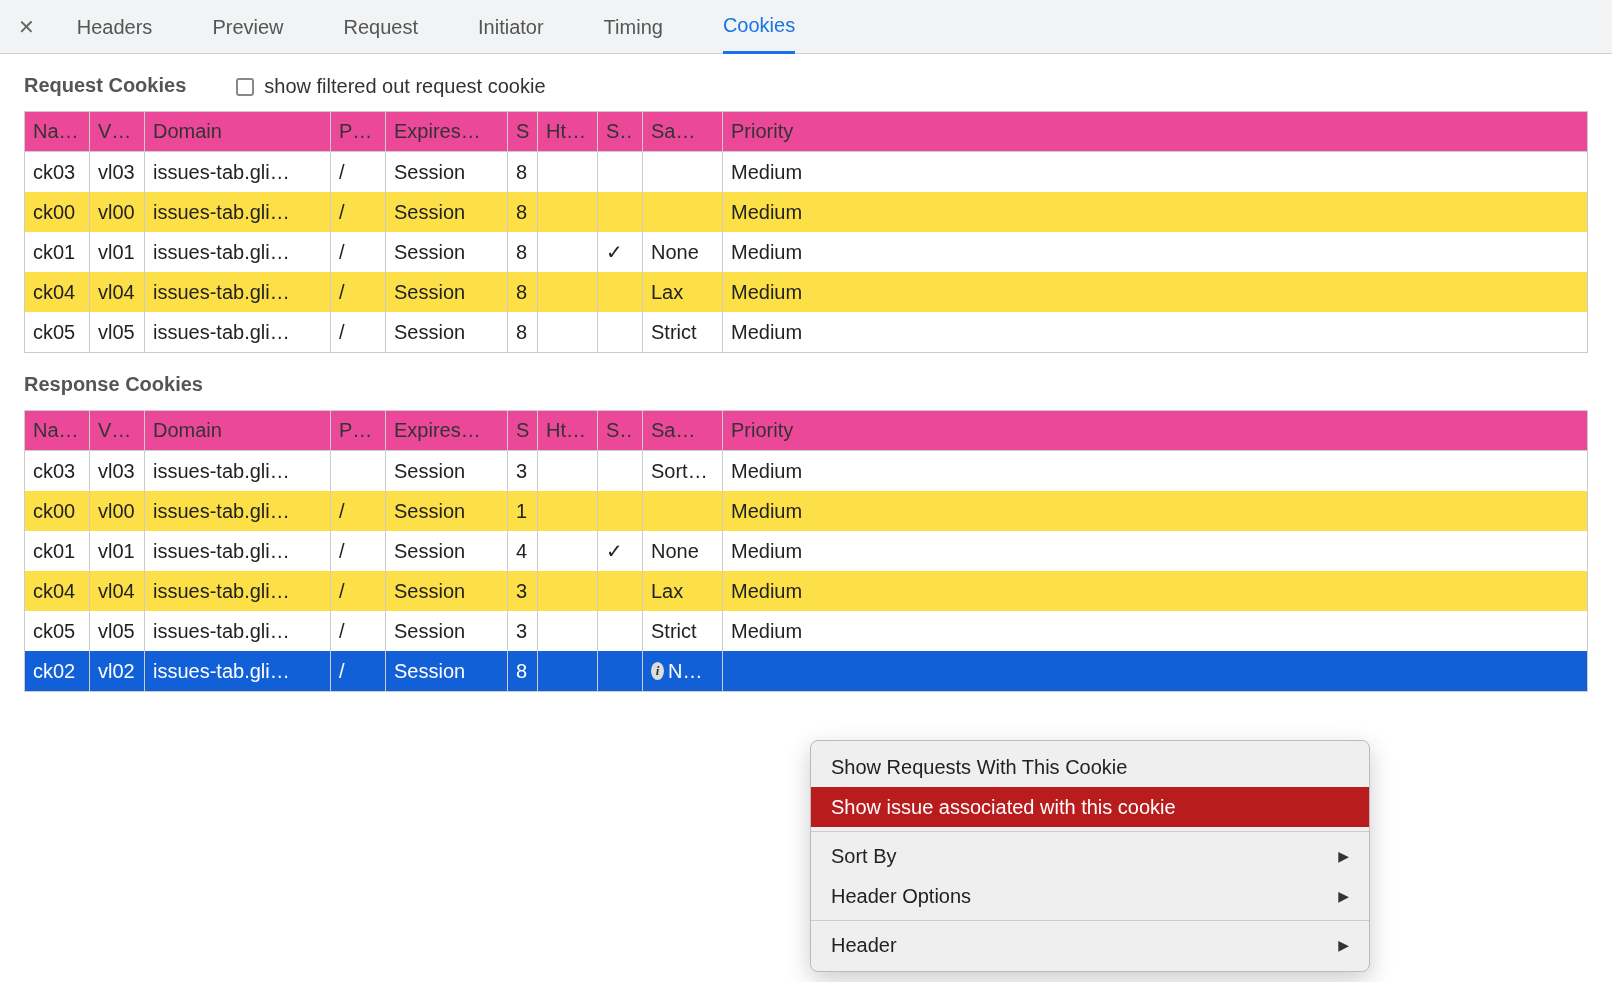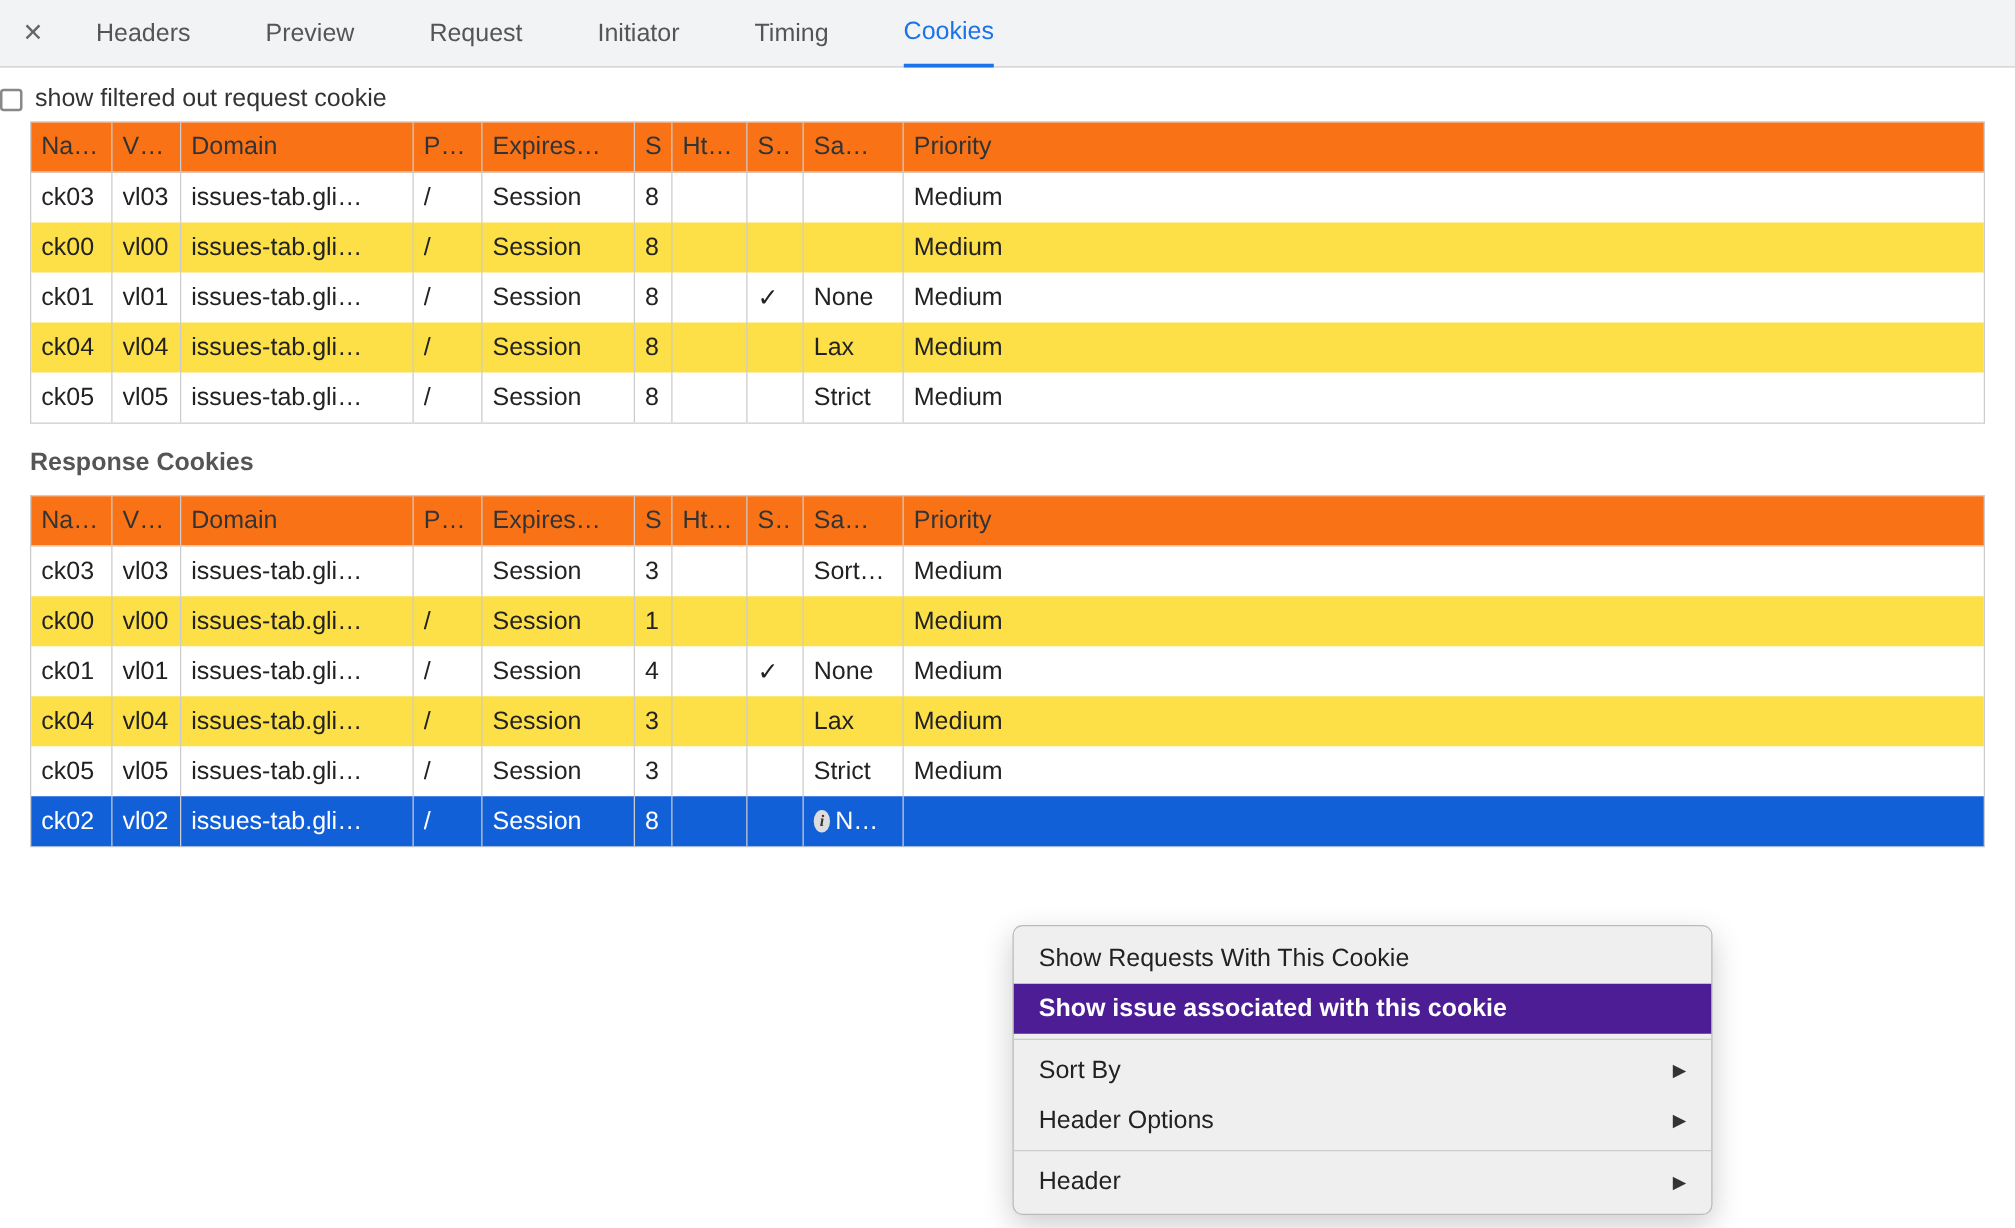--- a/index.html
+++ b/index.html
@@ -68,21 +68,21 @@
     font-size: 20px;
     color: #333;
   }
   .table {
     margin: 6px 24px 0 24px;
     border: 1px solid #ccc;
     border-collapse: collapse;
     width: calc(100% - 48px);
   }
   .thead {
-    background: #f97316;
+    background: #ec4899;
   }
   .tr {
     display: flex;
     width: 100%;
     height: 40px;
     align-items: stretch;
   }
   .thead .tr { height: 40px; }
   .td, .th {
     border-right: 1px solid #ccc;
@@ -139,23 +139,22 @@
     height: 40px;
     display: flex;
     align-items: center;
     padding: 0 20px;
     font-size: 20px;
     color: #222;
     cursor: pointer;
     justify-content: space-between;
   }
   .cm-item.highlight {
-    background: #4c1d95;
+    background: #b91c1c;
     color: #fff;
-    font-weight: bold;
   }
   .cm-sep {
     border-top: 1px solid #ccc;
     margin: 4px 0;
   }
   .cm-arrow {
     font-size: 14px;
     color: #333;
   }
   .ellipsis { overflow: hidden; text-overflow: ellipsis; white-space: nowrap; display: block; width: 100%;}
@@ -173,20 +172,21 @@
       <div class="tab">Preview</div>
       <div class="tab">Request</div>
       <div class="tab">Initiator</div>
       <div class="tab">Timing</div>
       <div class="tab active">Cookies</div>
     </div>
 </div>
 
 
 <div class="section-header-row">
+  <div class="section-title">Request Cookies</div>
   <div class="checkbox-row">
     <span class="chk"></span>
     <span class="chk-label">show filtered out request cookie</span>
   </div>
 </div>
 <div class="table">
   <div class="thead">
       <div class="tr" id="req-head">
         <div class="th c-name">
           <span class="ellipsis">Na…</span>

